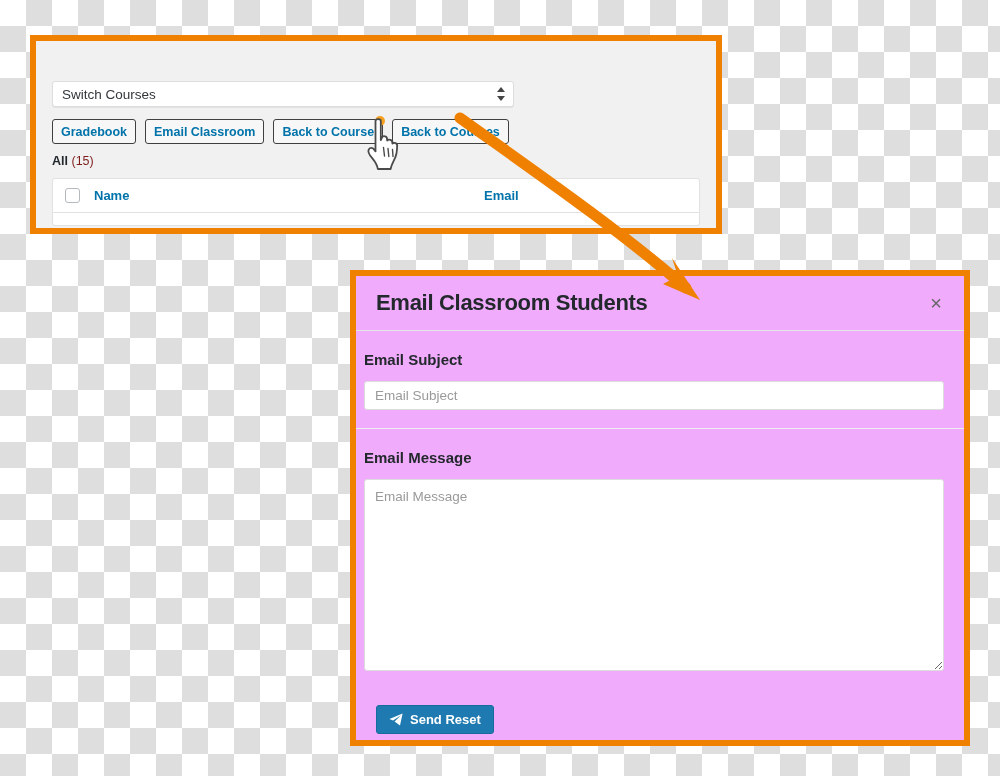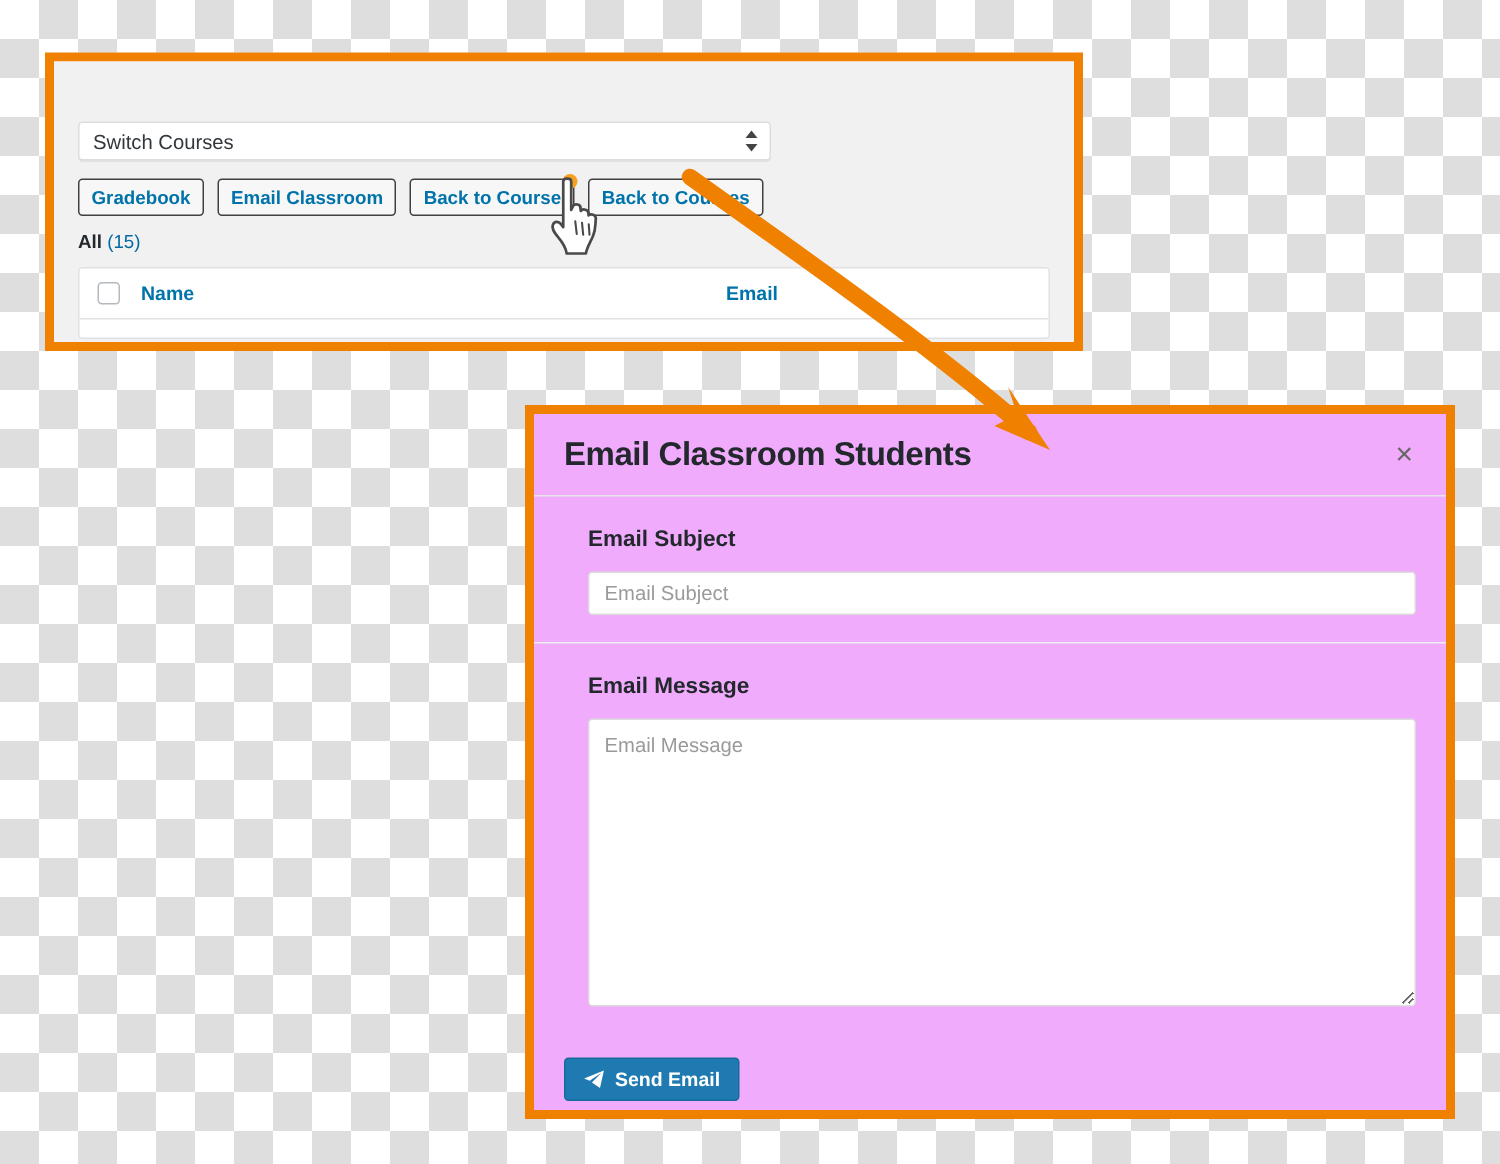--- a/index.html
+++ b/index.html
@@ -134,21 +134,21 @@
     cursor: pointer;
     white-space: nowrap;
   }
 
   .subsub {
     padding: 10px 16px 0 16px;
     font-size: 12.5px;
     color: #646970;
   }
   .subsub .all-label { color: #23282d; font-weight: bold; }
-  .subsub .count { color: #0369a1; }
+  .subsub .count { color: #7f1d1d; }
 
   .filter-row {
     display: flex;
     align-items: center;
     gap: 7px;
     padding: 8px 16px 0 16px;
   }
   #bulk-action-select { width: 222px; }
   .btn-reset {
     display: inline-flex;
@@ -217,21 +217,21 @@
   }
   .modal-close {
     font-size: 20px;
     color: #666;
     line-height: 1;
     cursor: pointer;
     padding: 0 2px;
     font-family: "Liberation Sans", sans-serif;
   }
   .modal-section {
-    padding: 20px 20px 18px 36px;
+    padding: 20px 20px 18px 8px;
     border-bottom: 1px solid #eee;
   }
   .modal-section.no-border { border-bottom: none; }
   .field-label {
     font-size: 15px;
     font-weight: bold;
     color: #23282d;
     margin-bottom: 13px;
   }
   .text-input {
@@ -357,21 +357,21 @@
     <div class="modal-section no-border">
       <div class="field-label">Email Message</div>
       <textarea class="text-area" placeholder="Email Message" style=""></textarea>
     </div>
 
     <div class="modal-footer">
       <button class="btn-send">
         <svg width="14" height="13" viewBox="0 0 14 13">
           <path d="M13.6 0.6 L0.4 6.0 L4.1 7.5 L12.0 2.2 L5.6 8.6 L11.0 12.4 Z" fill="#fff"></path>
         </svg>
-        <span>Send Email</span>
+        <span>Send Reset</span>
       </button>
     </div>
 
   </div>
 </div>
 
 <svg id="annotation-arrow" viewBox="0 0 1000 776">
   <path d="M 460 118 C 530 168, 620 230, 686 288" stroke="#f08000" stroke-width="11" fill="none" stroke-linecap="round"></path>
   <path d="M 700 300 L 663 284 L 678 276 L 672 258 Z" fill="#f08000"></path>
 </svg>

